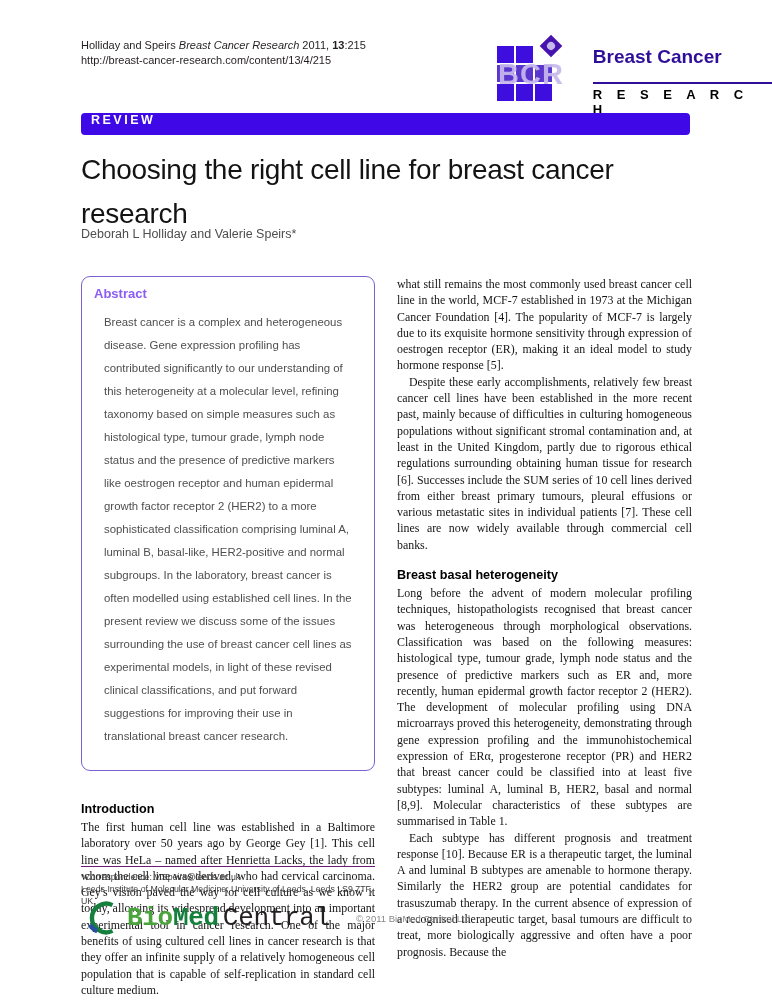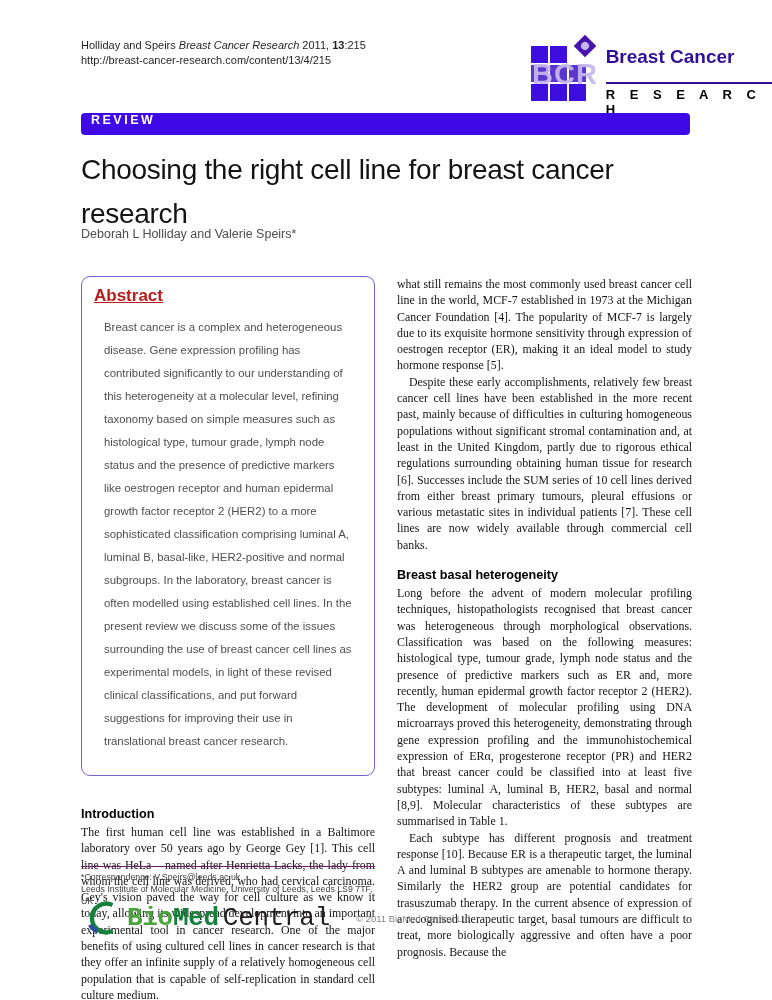--- a/index.html
+++ b/index.html
@@ -6,21 +6,21 @@
   .page{
     position:relative;width:772px;height:1000px;background:#ffffff;
     font-family:"Liberation Sans",sans-serif;color:#1a1a1a;overflow:hidden;
     margin:0 auto;
   }
   
   .citation{position:absolute;left:81px;top:38px;font-size:11px;line-height:15px;color:#231f20;}
   .citation .it{font-style:italic;}
   .citation .bold{font-weight:bold;}
   .citation a{color:#231f20;text-decoration:none;}
-  .logo{position:absolute;left:531px;top:40px;display:flex;align-items:flex-start;}
+  .logo{position:absolute;left:497px;top:40px;display:flex;align-items:flex-start;gap:16px;}
   .bcr-block{position:relative;width:72px;height:62px;}
   .bcr-grid{position:absolute;left:0;top:6px;display:grid;grid-template-columns:repeat(3,17px);grid-template-rows:repeat(3,17px);gap:2px;}
   .bcr-grid .sq{background:#3d0edd;}
   .bcr-grid .sq.mid{background:#5a36cf;}
   .bcr-grid .sq.empty{background:transparent;}
   .bcr-letters{position:absolute;left:1px;top:14px;width:55px;text-align:center;
     font-size:29px;font-weight:bold;color:rgba(199,184,236,0.92);letter-spacing:1px;line-height:40px;}
   .bcr-diamond{position:absolute;left:46px;top:-2px;width:16px;height:16px;background:#4713ae;transform:rotate(45deg);}
   .bcr-diamond .dot{position:absolute;left:4px;top:4px;width:8px;height:8px;border-radius:50%;background:#c7b8ec;}
   .logo-text{margin-left:8px;padding-top:6px;}
@@ -31,21 +31,21 @@
     display:flex;}
   .banner span{color:#ffffff;font-weight:bold;font-size:12.5px;letter-spacing:2.5px;padding-left:10px;}
   
   .title{position:absolute;left:81px;top:148px;width:575px;font-size:28px;line-height:44px;color:#131313;font-weight:400;letter-spacing:-0.3px;}
   .byline{position:absolute;left:81px;top:227px;font-size:12.5px;color:#4d4d4d;}
   
   .columns{position:absolute;left:81px;top:276px;width:611px;display:flex;gap:22px;}
   .col-left{width:294px;}
   .col-right{width:295px;}
   .abstract{border:1.5px solid #7b61cf;border-radius:9px;padding:9px 12px 12px 12px;}
-  .abstract h2{margin:0 0 5px 0;font-size:17px;color:#b91c1c;text-decoration:underline;}
+  .abstract h2{margin:0 0 5px 0;font-size:13px;color:#8b5cf6;}
   .abstract p{margin:10px;font-size:11.4px;line-height:23px;color:#4e4e4e;}
   .section-heading{font-family:"Liberation Sans",sans-serif;font-weight:bold;font-size:12.6px;color:#000;margin:0 0 3px 0;}
   .serif p{margin:0;font-family:"Liberation Serif",serif;font-size:11.9px;line-height:16.3px;text-align:justify;color:#141414;}
   .serif p.ind{text-indent:12px;}
   .intro{margin-top:31px;}
   .het{margin-top:15px;}
   
   .footnote{position:absolute;left:81px;top:866px;width:294px;border-top:1px solid #701a75;padding-top:4px;}
   .footnote div{font-size:8.8px;line-height:12px;color:#3c3c3c;}
   .biomed{position:absolute;left:81px;top:897px;display:flex;align-items:center;}

